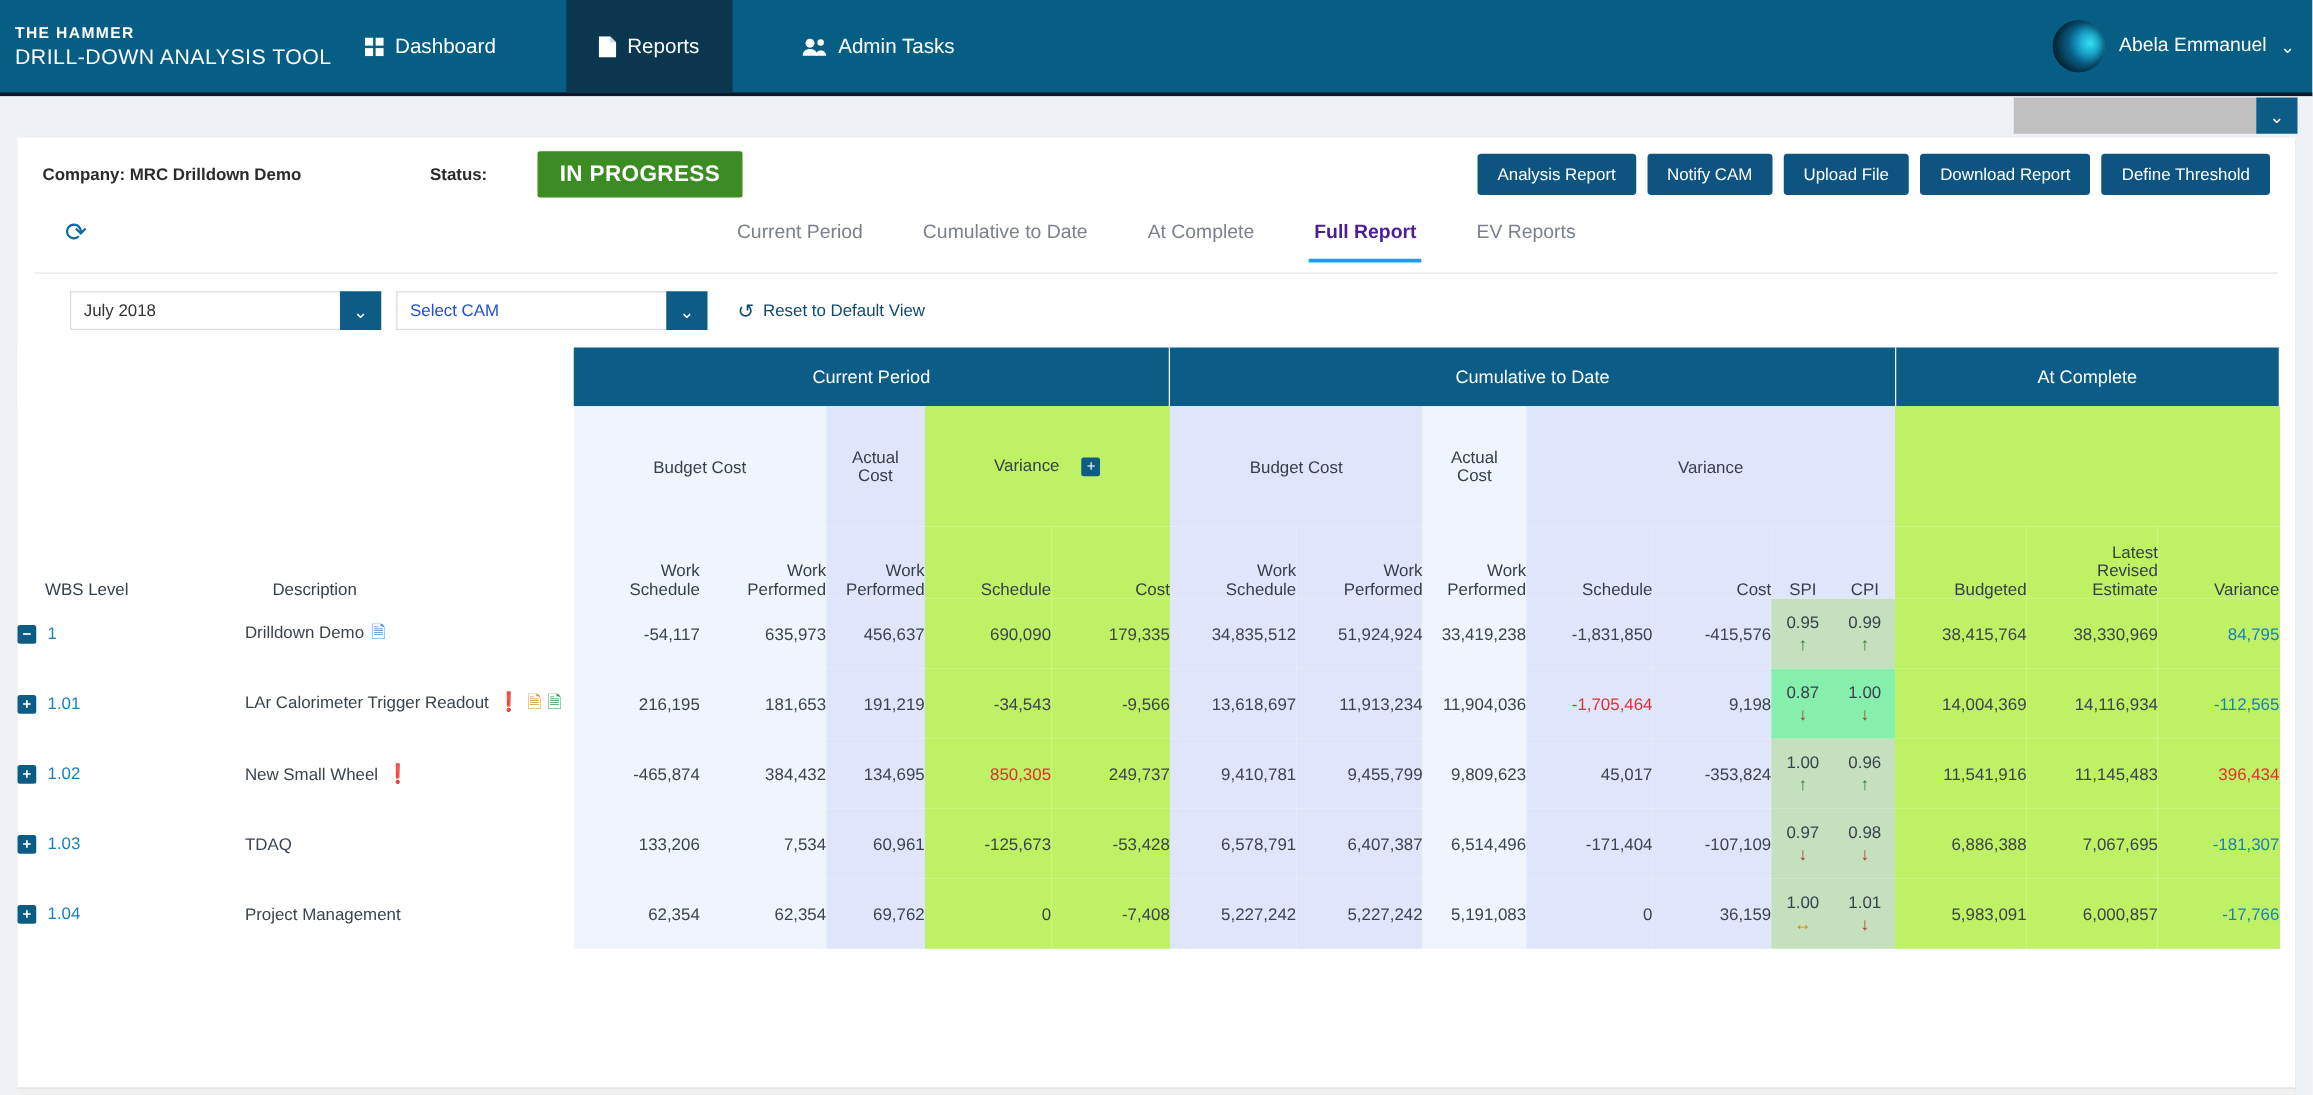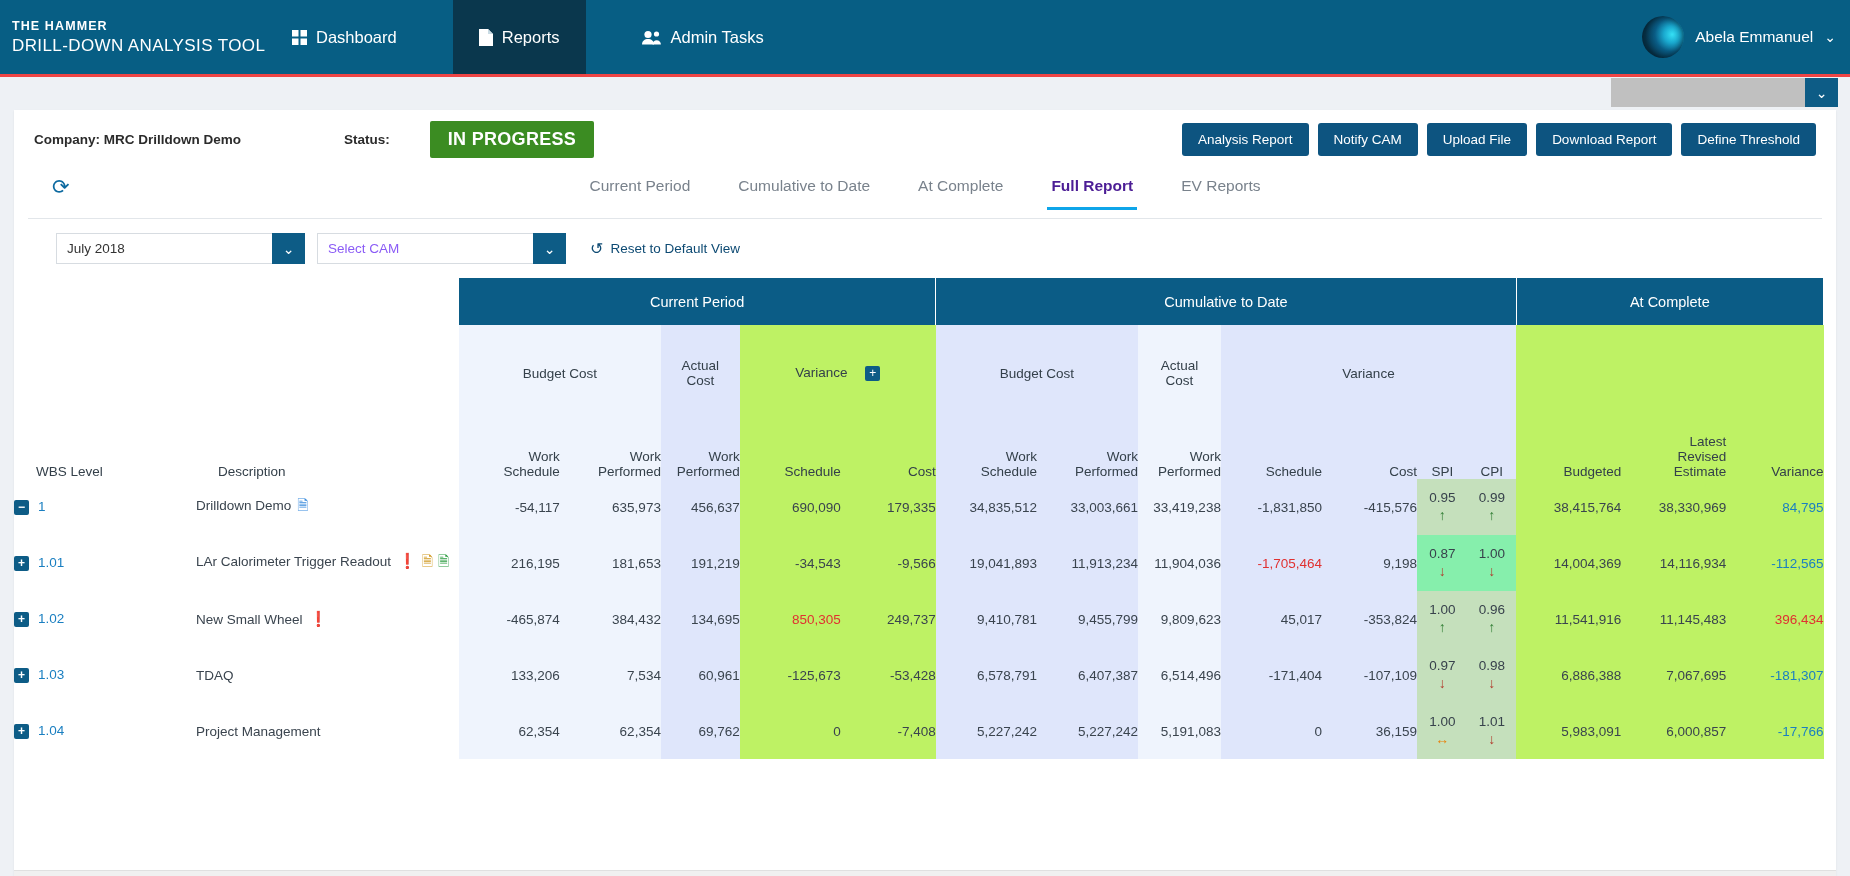--- a/index.html
+++ b/index.html
@@ -7,21 +7,21 @@
     width: 1850px; height: 876px;
     background: #eef1f5;
     font-family: "Liberation Sans", sans-serif;
     overflow: hidden;
   }
 
   
   .topnav {
     height: 77px; background: #075e84;
     display: flex; align-items: stretch;
-    border-bottom: 3px solid #ef4444;
+    border-bottom: 3px solid #0f172a;
     position: relative;
   }
   .brand { padding: 0 0 0 12px; display: flex; flex-direction: column; justify-content: center; width: 266px; }
   .brand-small { color: #ffffff; font-size: 12.5px; font-weight: bold; letter-spacing: 1.1px; }
   .brand-large { color: #ffffff; font-size: 17px; letter-spacing: .4px; margin-top: 3px; }
   .navitems { display: flex; align-items: stretch; gap: 30px; }
   .navitem {
     display: flex; align-items: center; gap: 9px;
     padding: 0 26px; color: #ffffff; font-size: 16.5px;
     cursor: pointer; user-select: none;
@@ -89,21 +89,21 @@
   .tab.active { color: #4c1d95; font-weight: bold; border-bottom: 3px solid #0ea5e9; }
   .tabrule { border-bottom: 1px solid #e2e6ea; margin: 0 14px; }
 
   
   .filters { display: flex; align-items: center; padding: 14px 0 14px 42px; gap: 12px; }
   .selwrap { display: flex; height: 31px; width: 249px; }
   .selwrap .sbox {
     flex: 1; border: 1px solid #d7dce1; border-right: none;
     display: flex; align-items: center; padding: 0 10px; font-size: 13.5px; color: #333;
   }
-  .selwrap .sbox.ph { color: #8b5cf6; }
+  .selwrap .sbox.ph { color: #1d4ed8; }
   .selwrap .sbtn {
     width: 33px; background: #0d5c86; color: #fff;
     display: flex; align-items: center; justify-content: center; font-size: 14px;
   }
   .reset { display: flex; align-items: center; gap: 7px; color: #0d4a73; font-size: 13.5px; cursor: pointer; margin-left: 12px; }
   .reset .ri { font-size: 16px; }
 
   
   .tablezone { position: relative; }
   table.grid { border-collapse: collapse; table-layout: fixed; width: 1810px; }
@@ -377,39 +377,39 @@
       <tbody>
           <tr>
             <td class="wbs"><span class="expander">−</span><span>1</span></td>
             <td class="desc"><span>Drilldown Demo</span><span class="doc-ico">🗎</span></td>
             <td class="num tint-a">-54,117</td>
             <td class="num tint-a">635,973</td>
             <td class="num tint-b">456,637</td>
             <td class="num tint-c">690,090</td>
             <td class="num tint-c">179,335</td>
             <td class="num tint-b">34,835,512</td>
-            <td class="num tint-b">33,003,661</td>
+            <td class="num tint-b">51,924,924</td>
             <td class="num tint-a">33,419,238</td>
             <td class="num tint-b">-1,831,850</td>
             <td class="num tint-b">-415,576</td>
             <td class="idx green"><span>0.95</span><span class="arrow-up">↑</span></td>
             <td class="idx green"><span>0.99</span><span class="arrow-up">↑</span></td>
             <td class="num tint-c">38,415,764</td>
             <td class="num tint-c">38,330,969</td>
             <td class="num tint-c lnk">84,795</td>
           </tr>
           <tr>
             <td class="wbs indent-1"><span class="expander">+</span><span>1.01</span></td>
             <td class="desc"><span>LAr Calorimeter Trigger Readout</span><span class="bang">❗</span><span class="ydoc">🗎</span><span class="gchk">🗎</span></td>
             <td class="num tint-a">216,195</td>
             <td class="num tint-a">181,653</td>
             <td class="num tint-b">191,219</td>
             <td class="num tint-c">-34,543</td>
             <td class="num tint-c">-9,566</td>
-            <td class="num tint-b">19,041,893</td>
+            <td class="num tint-b">13,618,697</td>
             <td class="num tint-b">11,913,234</td>
             <td class="num tint-a">11,904,036</td>
             <td class="num tint-b neg">-1,705,464</td>
             <td class="num tint-b">9,198</td>
             <td class="idx yellow"><span>0.87</span><span class="arrow-dn">↓</span></td>
             <td class="idx yellow"><span>1.00</span><span class="arrow-dn">↓</span></td>
             <td class="num tint-c">14,004,369</td>
             <td class="num tint-c">14,116,934</td>
             <td class="num tint-c lnk">-112,565</td>
           </tr>

